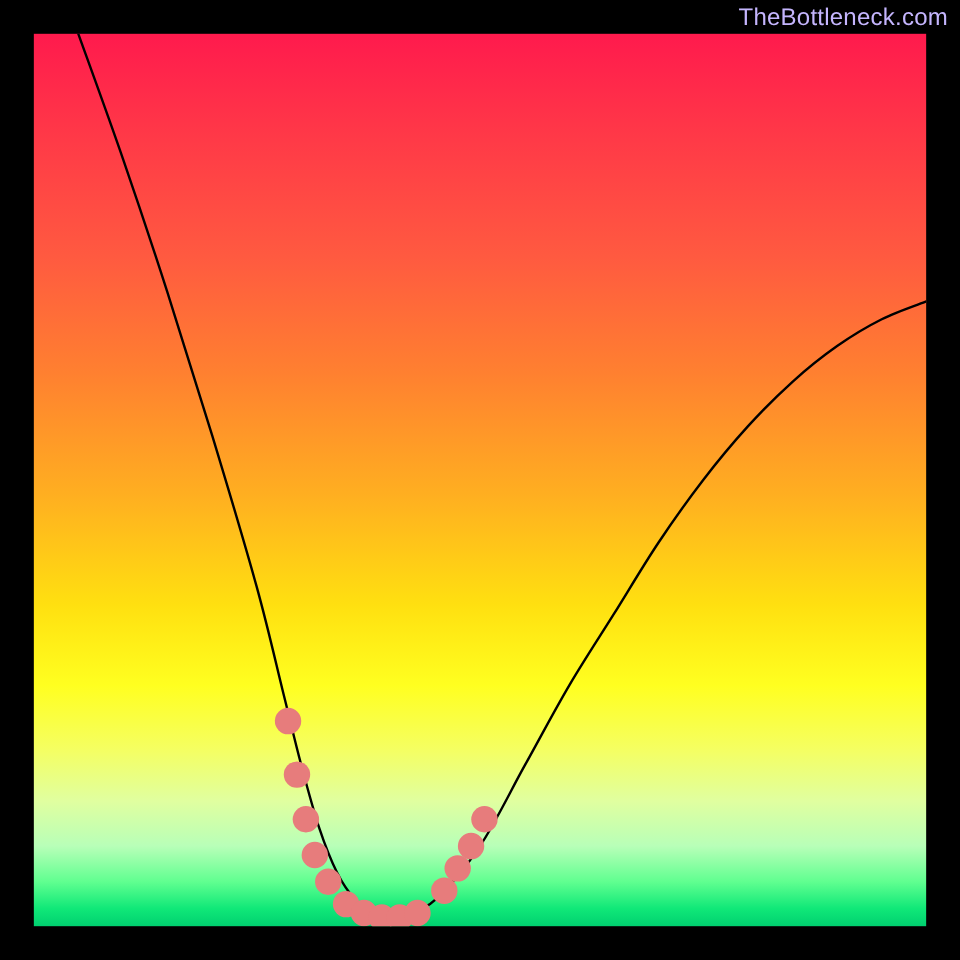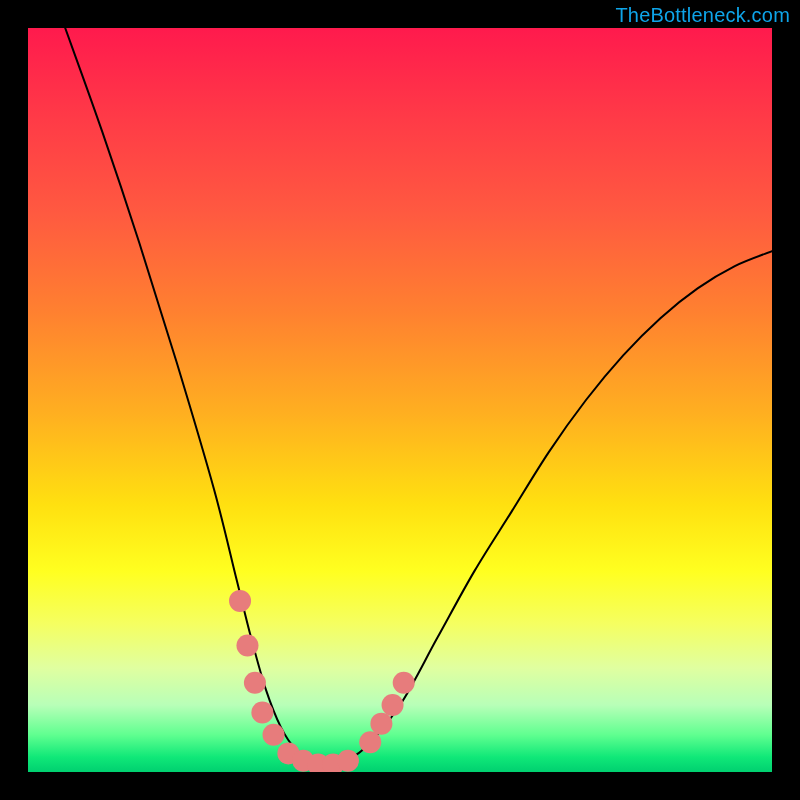--- a/index.html
+++ b/index.html
@@ -44,21 +44,21 @@
       #b8ffb8 91%,
       #60ff90 95%,
       #10e878 98%,
       #00d070 100%
     );
   }
   .watermark {
     position: absolute;
     top: 4px;
     right: 10px;
-    color: #0ea5e9;
+    color: #c4b5fd;
     font-size: 20px;
     font-weight: 500;
     letter-spacing: 0.2px;
     user-select: none;
   }
   svg.curves {
     position: absolute;
     inset: 0;
     width: 744px;
     height: 744px;

